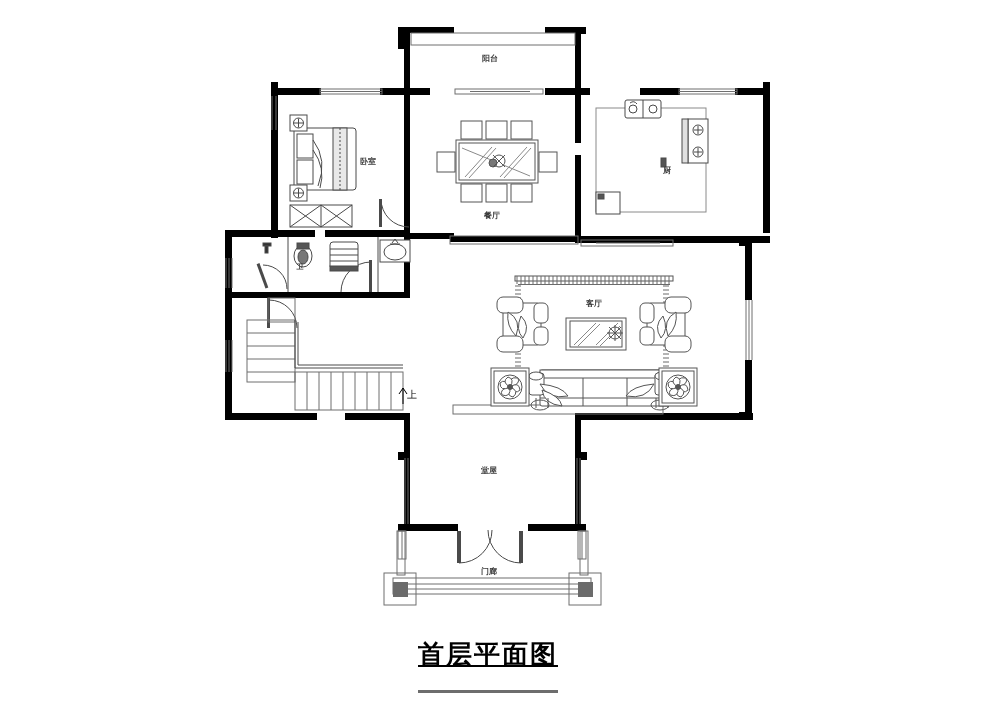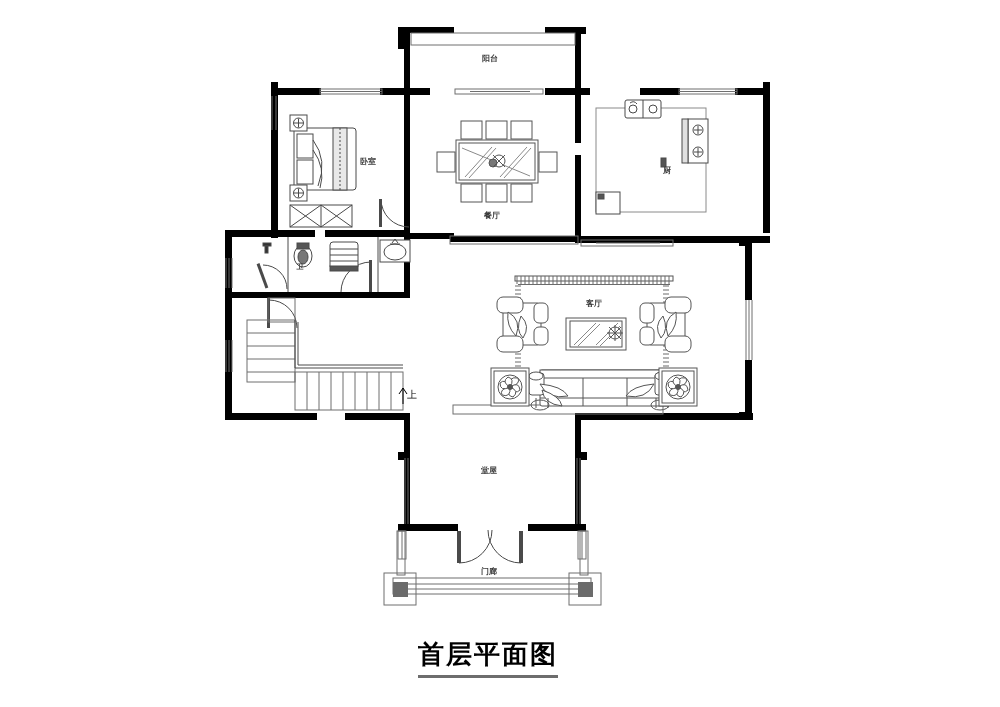--- a/index.html
+++ b/index.html
@@ -4,21 +4,21 @@
 <style>
   html,body{margin:0;padding:0;background:#ffffff;}
   body{width:1000px;height:707px;position:relative;overflow:hidden;
        font-family:"Liberation Sans","DejaVu Sans",sans-serif;color:#000;}
   #plan-root{position:absolute;left:0;top:0;width:1000px;height:707px;}
   svg{display:block;}
   .drawing-no{position:absolute;left:30px;top:645px;font-family:"Liberation Serif","DejaVu Serif",serif;
               font-size:25px;font-weight:bold;letter-spacing:1px;white-space:nowrap;}
   .plan-title{position:absolute;left:418px;top:637px;font-family:"Liberation Serif","DejaVu Serif",serif;
               font-size:26px;font-weight:bold;letter-spacing:2px;white-space:nowrap;
-              border-bottom:3px solid #6d6d6d;padding-bottom:3px;}
+              border-bottom:3px solid #6d6d6d;padding-bottom:18px;text-decoration:underline;}
   .rlabel{font-family:"DejaVu Sans","Liberation Sans",sans-serif;font-size:8px;fill:#3b3b3b;
           text-anchor:middle;dominant-baseline:middle;font-weight:bold;}
   .rlabel-sm{font-family:"DejaVu Sans","Liberation Sans",sans-serif;font-size:7px;fill:#3b3b3b;
           text-anchor:middle;dominant-baseline:middle;font-weight:bold;}
   .up-mark{font-family:"DejaVu Sans","Liberation Sans",sans-serif;font-size:10px;fill:#000;
           text-anchor:middle;dominant-baseline:middle;}
 </style>
 </head>
 <body>
 

